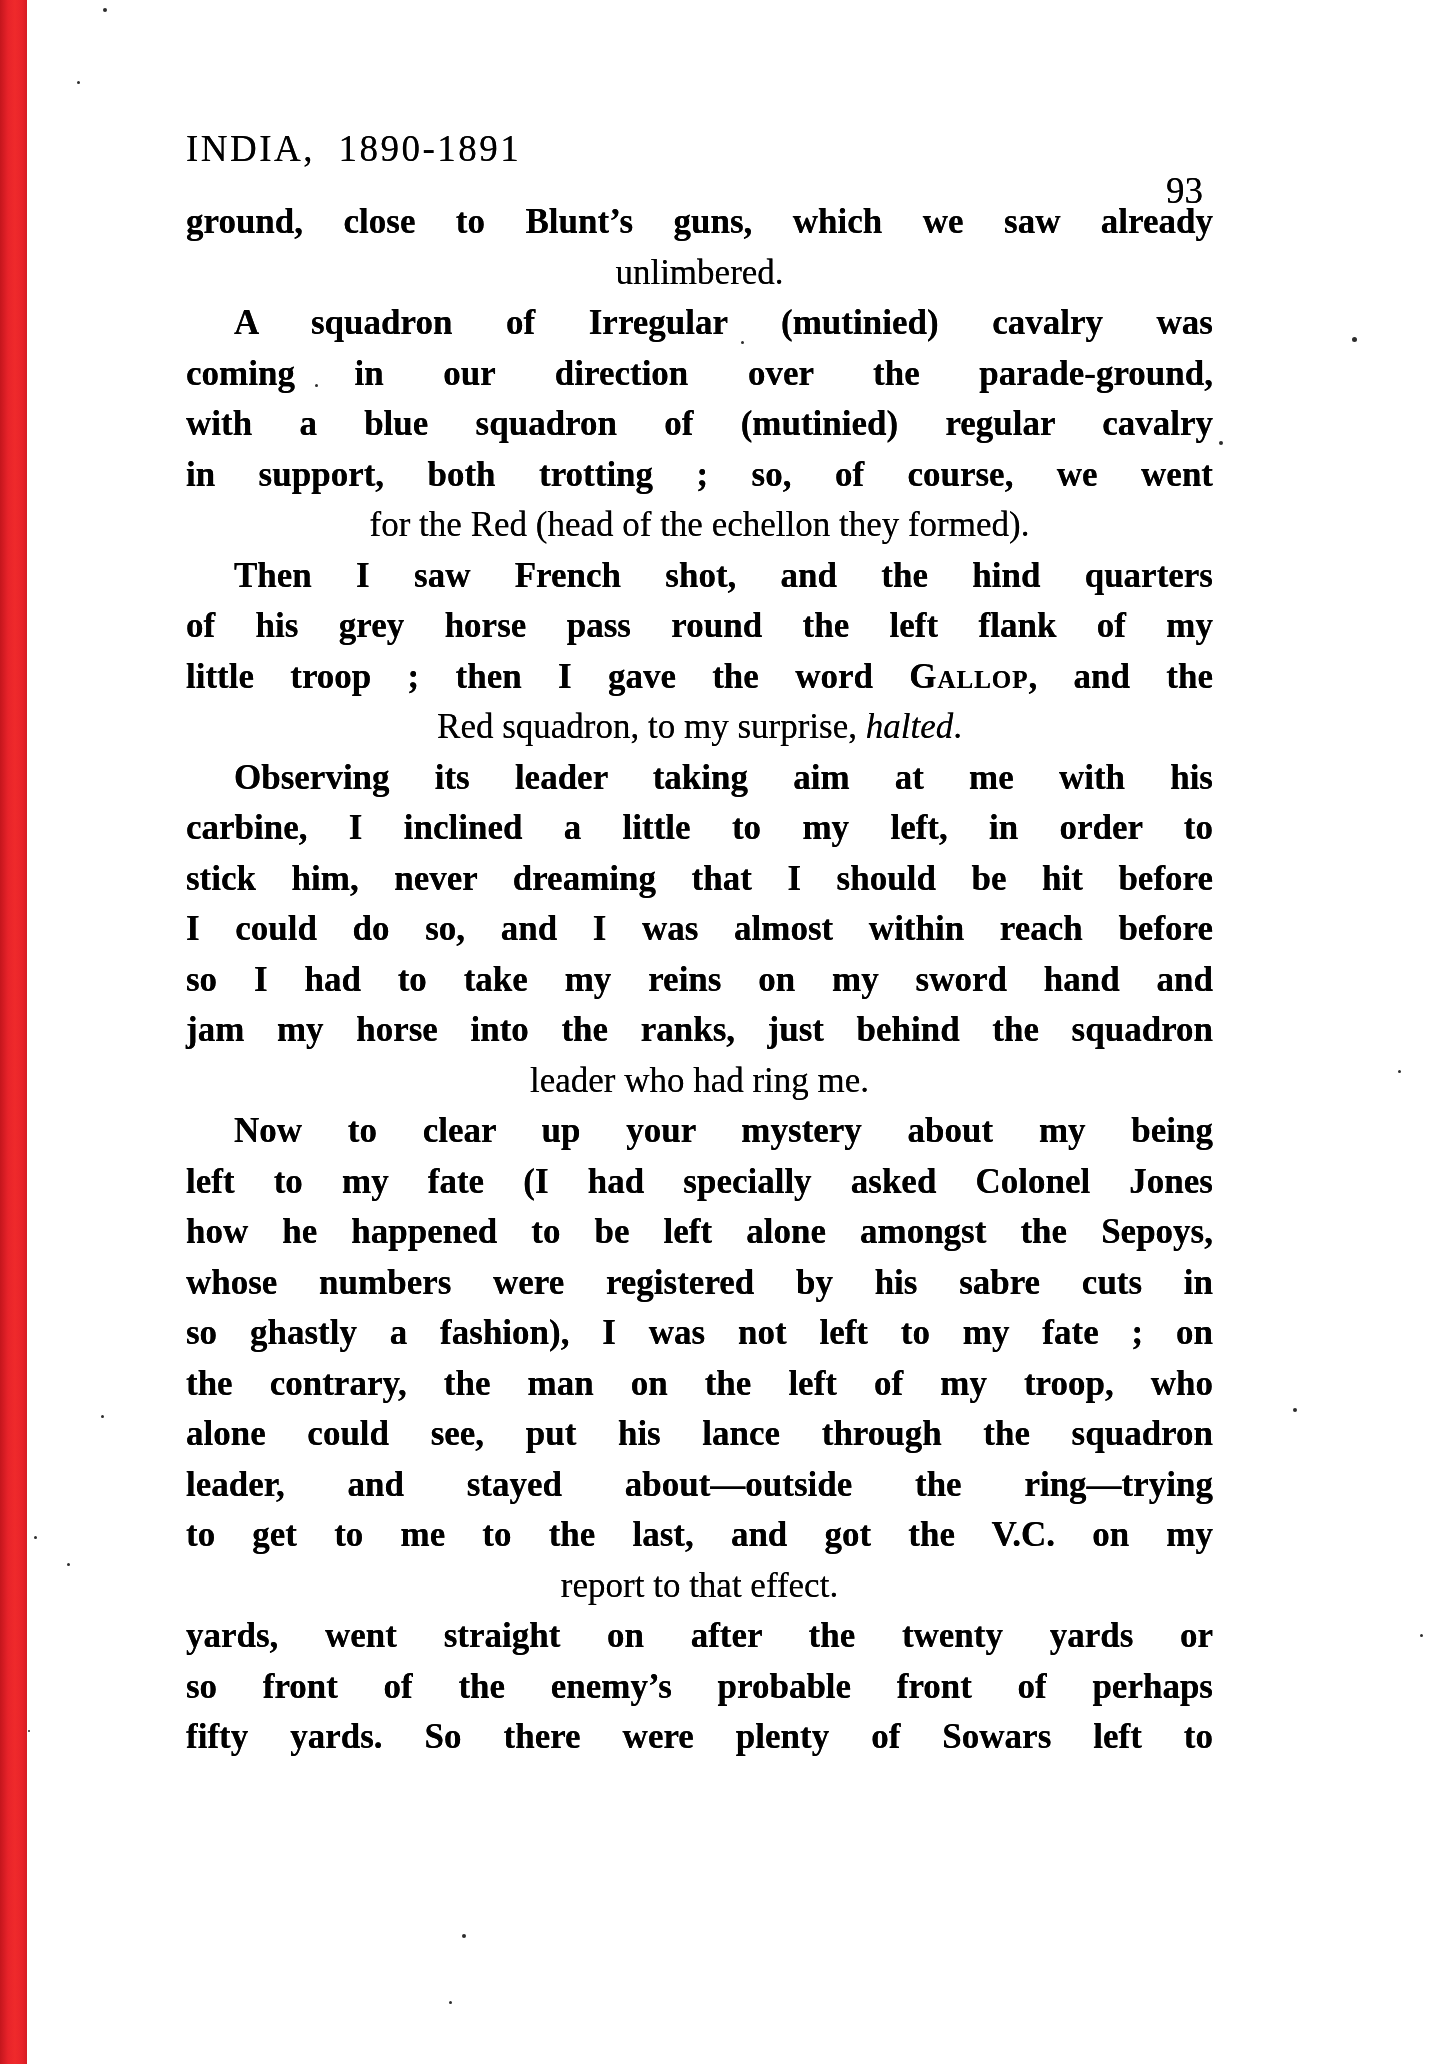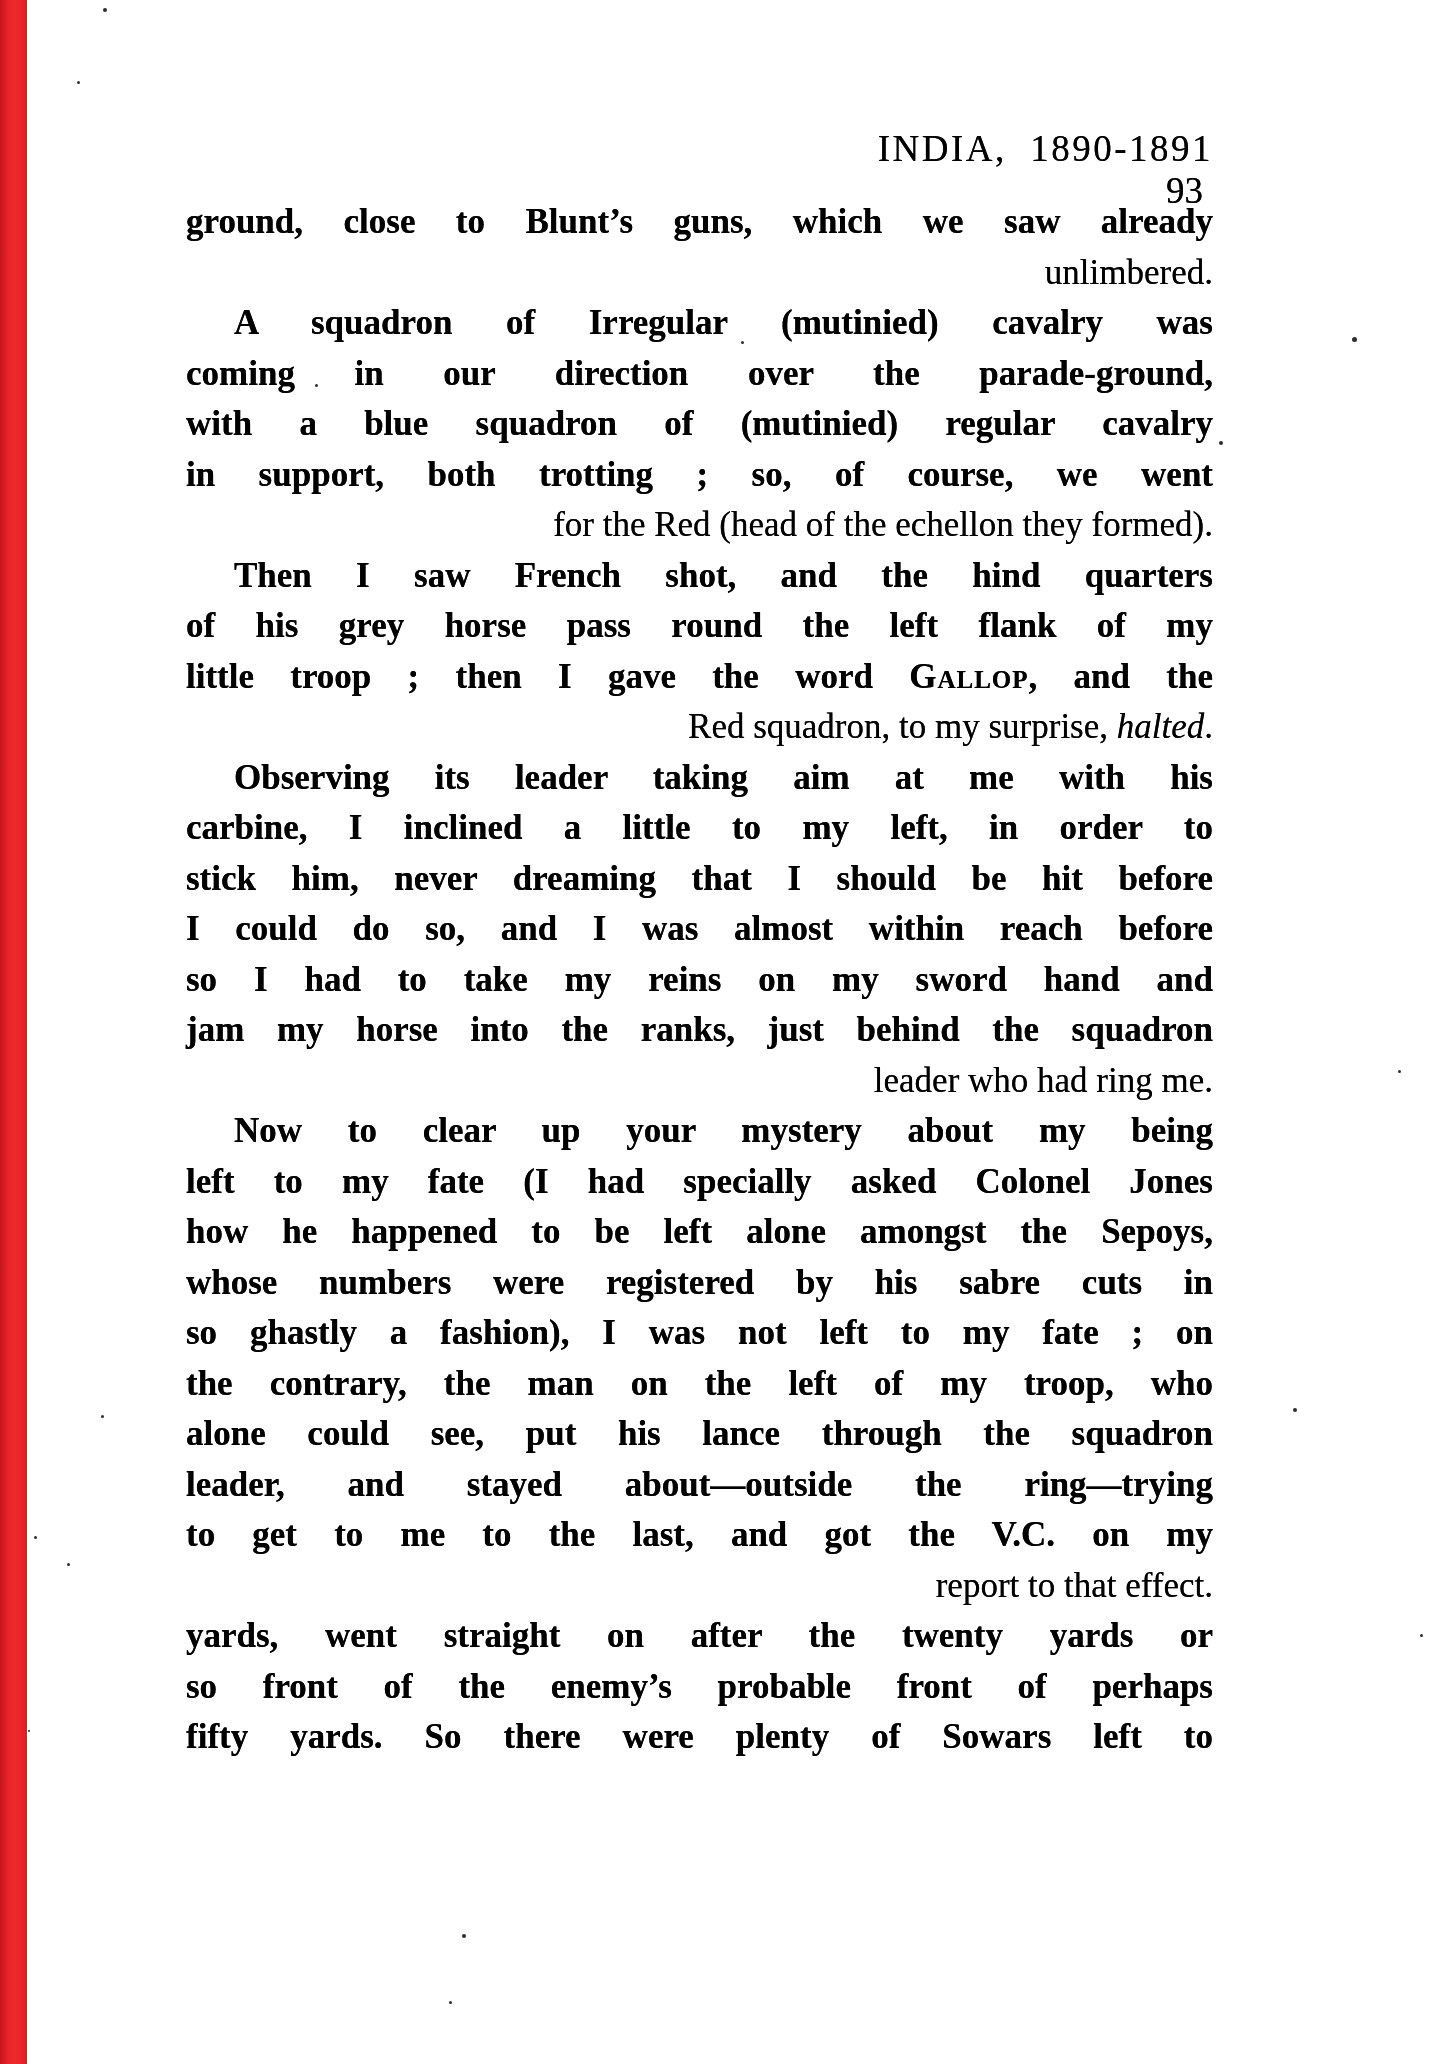--- a/index.html
+++ b/index.html
@@ -11,38 +11,38 @@
     font-family:"Liberation Serif",serif;
     color:var(--ink,#000000);
   }
   .red-strip{
     position:absolute;left:0;top:0;width:27px;height:100%;
     background:linear-gradient(90deg,#c4161d 0%,var(--edge-red,#e8232a) 30%,#ef2a2b 55%,var(--edge-red,#e8232a) 82%,#d61d24 100%);
   }
   .header{position:absolute;left:186px;top:127px;width:1027px;height:54px;}
   .title{
     position:absolute;left:0;right:0;top:0;
-    text-align:right;font-size:37px;letter-spacing:2.5px;
+    text-align:left;font-size:37px;letter-spacing:2.5px;
     white-space:pre;
     text-shadow:0 0 0.6px rgba(0,0,0,.85);
     font-feature-settings:"onum" 1;
     font-family:Liberation Serif, serif;
   }
   .pagenum{
     position:absolute;right:10px;top:1px;font-size:37px;
     text-shadow:0 0 0.6px rgba(0,0,0,.85);
     font-feature-settings:"onum" 1;
     margin-top:41px;
   }
   .textcol{
     position:absolute;left:186px;top:197px;width:1027px;
     font-size:35px;line-height:50.5px;
     text-shadow:0 0 0.6px rgba(0,0,0,.85);
   }
-  .line{text-align:right;}
+  .line{text-align:center;}
   .line.j{text-align:justify;text-align-last:justify;font-weight:bold;}
   .line.ind{text-indent:48px;}
   .sc{font-variant:small-caps;letter-spacing:1px;}
   .speck{position:absolute;background:#161616;border-radius:50%;opacity:.9;}
 </style>
 </head>
 <body>
 
 <div class="page">
   <div class="red-strip"></div>

